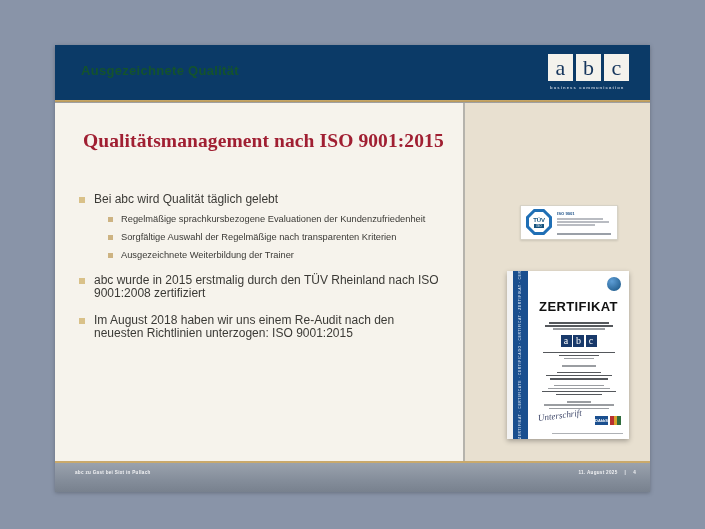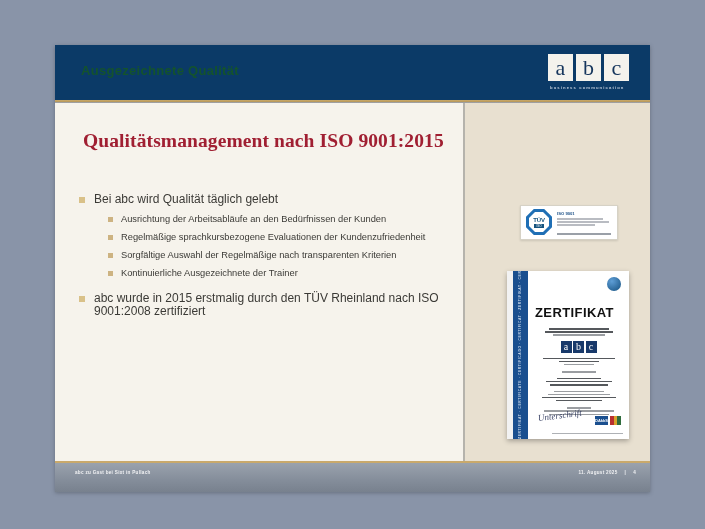--- a/index.html
+++ b/index.html
@@ -279,22 +279,22 @@
     padding: 6px 7px 0 7px;
   }
   .cert-seal-top {
     position: absolute;
     right: 8px; top: 6px;
     width: 14px; height: 14px;
     border-radius: 50%;
     background: radial-gradient(circle at 35% 30%, #5e9ed6, #15507f);
   }
   .cert-title {
-    margin-top: 28px;
-    text-align: left;
+    margin-top: 22px;
+    text-align: center;
     color: #111;
     font-family: "Liberation Sans", sans-serif;
     font-size: 13px;
     font-weight: bold;
     letter-spacing: 0.4px;
   }
   .cert-para {
     margin-top: 8px;
     text-align: center;
   }
@@ -497,40 +497,40 @@
 
   <div class="heading">Qualitätsmanagement nach ISO 9001:2015</div>
 
   <div class="bullets">
     <div class="b1">
       <span class="marker"></span>
       <span class="txt">Bei abc wird Qualität täglich gelebt</span>
     </div>
     <div class="b2">
       <span class="marker"></span>
-      <span class="txt">Ausrichtung der Arbeitsabläufe an den Bedürfnissen der Kunden</span>
-    </div>
-    <div class="b2">
-      <span class="marker"></span>
       <span class="txt">Regelmäßige sprachkursbezogene Evaluationen der Kundenzufriedenheit</span>
     </div>
     <div class="b2">
       <span class="marker"></span>
       <span class="txt">Sorgfältige Auswahl der Regelmäßige nach transparenten Kriterien</span>
     </div>
     <div class="b2">
       <span class="marker"></span>
-      <span class="txt">Kontinuierliche Ausgezeichnete der Trainer</span>
+      <span class="txt">Ausgezeichnete Weiterbildung der Trainer</span>
     </div>
     <div class="grp-gap"></div>
     <div class="b1">
       <span class="marker"></span>
       <span class="txt">abc wurde in 2015 erstmalig durch den TÜV Rheinland nach ISO 9001:2008 zertifiziert</span>
     </div>
     <div class="grp-gap"></div>
+    <div class="b1">
+      <span class="marker"></span>
+      <span class="txt">Im August 2018 haben wir uns einem Re-Audit nach den neuesten Richtlinien unterzogen: ISO 9001:2015</span>
+    </div>
   </div>
 
   <div class="footer">
     <div class="footer-left">abc zu Gast bei Sixt in Pullach</div>
     <div class="footer-right">
       <span>11. August 2025</span>
       <span>|</span>
       <span>4</span>
     </div>
   </div>

